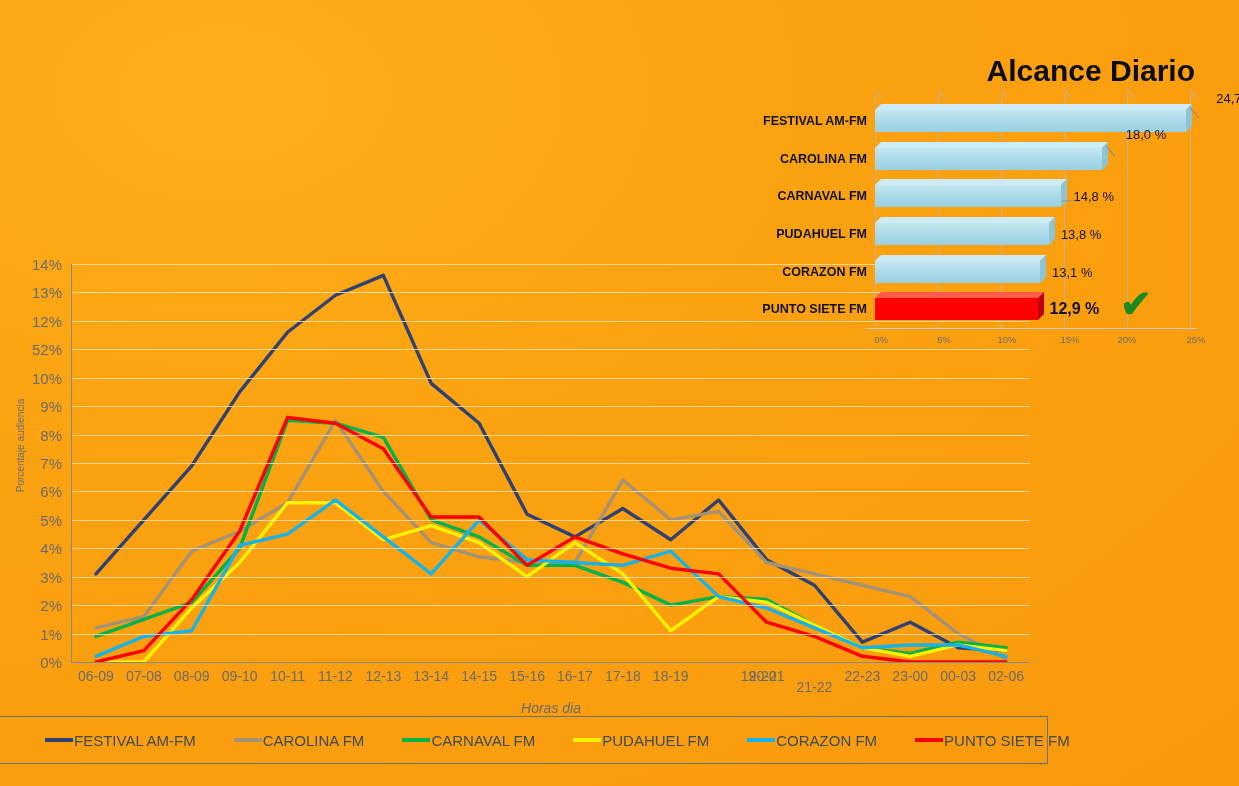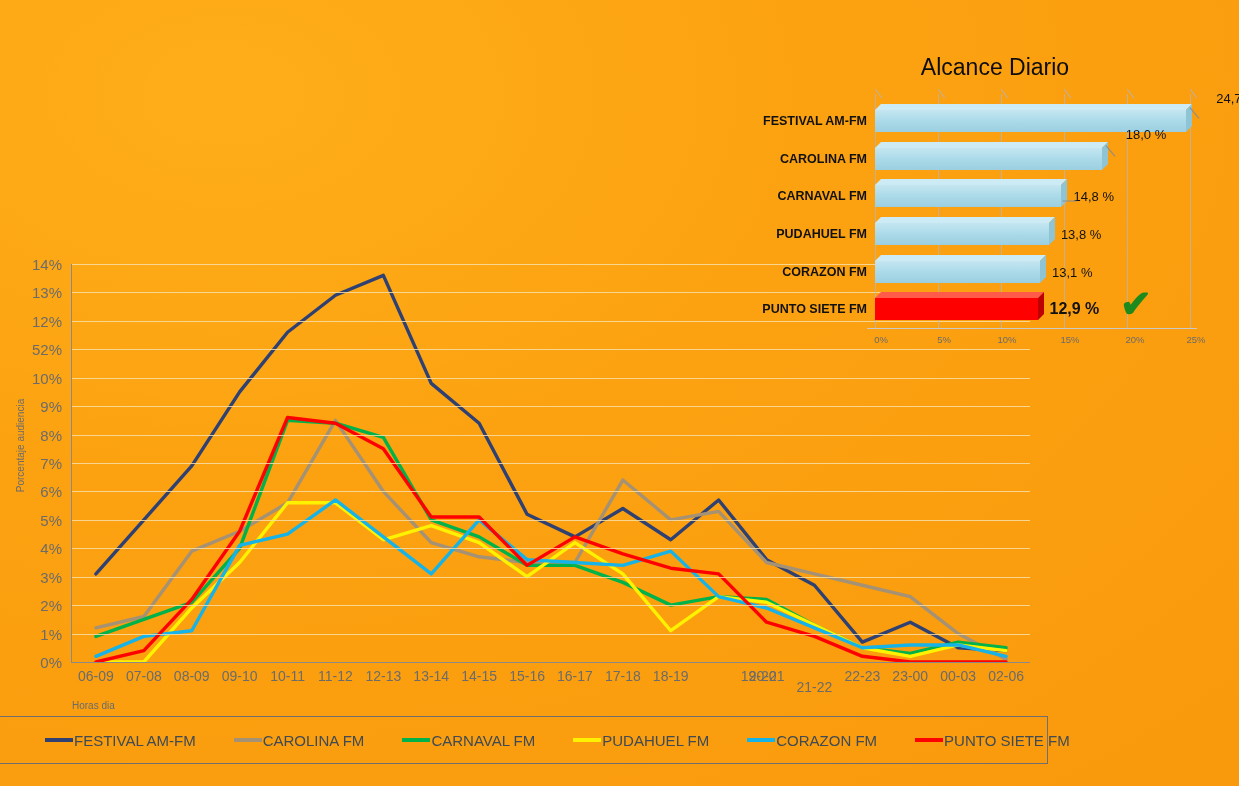--- a/index.html
+++ b/index.html
@@ -57,21 +57,21 @@
   #ylabels .ytick { right: auto; left: 6px; }
   .xtick {
     position: absolute;
     font-size: 14px; color: #6b6b6b;
     transform: translateX(-50%);
     white-space: nowrap;
   }
   #xlabels { position: absolute; left: 72px; top: 478px; width: 958px; height: 22px; }
   #axis-x-title {
     position: absolute; left: 72px; top: 510px; width: 958px;
-    text-align: left; font-size: 10px; color: #6b6b6b;
+    text-align: center; font-size: 14px; color: #6b6b6b; font-style: italic;
   }
   #axis-y-title {
     position: absolute;
     left: -50px; top: 250px;
     width: 140px; text-align: center;
     font-size: 10px; color: #6b6b6b;
     transform: rotate(-90deg);
   }
 
   
@@ -91,22 +91,22 @@
   .legend-label { font-size: 15px; color: #3f4a55; margin-left: 1px; }
 
   
   #bar-chart {
     position: absolute;
     left: 735px; top: 46px;
     width: 504px; height: 310px;
   }
   #bar-title {
     position: absolute; left: 60px; top: 8px; width: 400px;
-    text-align: center;
-    font-size: 23px; font-weight: normal; color: #0d0d0d;
+    text-align: right;
+    font-size: 30px; font-weight: bold; color: #0d0d0d;
   }
   #bar-plot {
     position: absolute;
     left: 140px; top: 56px;
     width: 315px; height: 226px;
   }
   .bar-vgrid {
     position: absolute; top: -8px; bottom: 0;
     width: 1px; background: #b5b5b5; opacity: .75;
   }
@@ -345,17 +345,17 @@
         </div>
         <div class="bar-val big" style="left: 174.54px;">12,9 %</div>
       </div>
     </div>
   <div id="bar-baseline"></div>
   <div id="bar-xticks">
       <div class="bar-xtick" style="left: 6px;">0%</div>
       <div class="bar-xtick" style="left: 69px;">5%</div>
       <div class="bar-xtick" style="left: 132px;">10%</div>
       <div class="bar-xtick" style="left: 195px;">15%</div>
-      <div class="bar-xtick" style="left: 260px;">20%</div>
+      <div class="bar-xtick" style="left: 252px;">20%</div>
       <div class="bar-xtick" style="left: 321px;">25%</div>
     </div>
 </div>
 <div id="checkmark">✔</div>
 
 </body></html>

